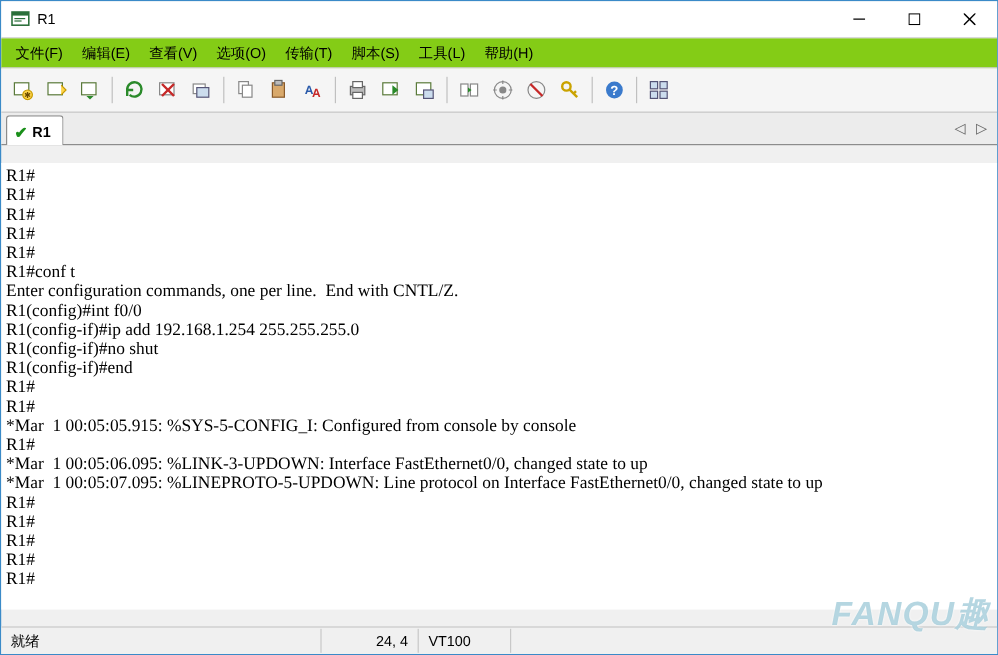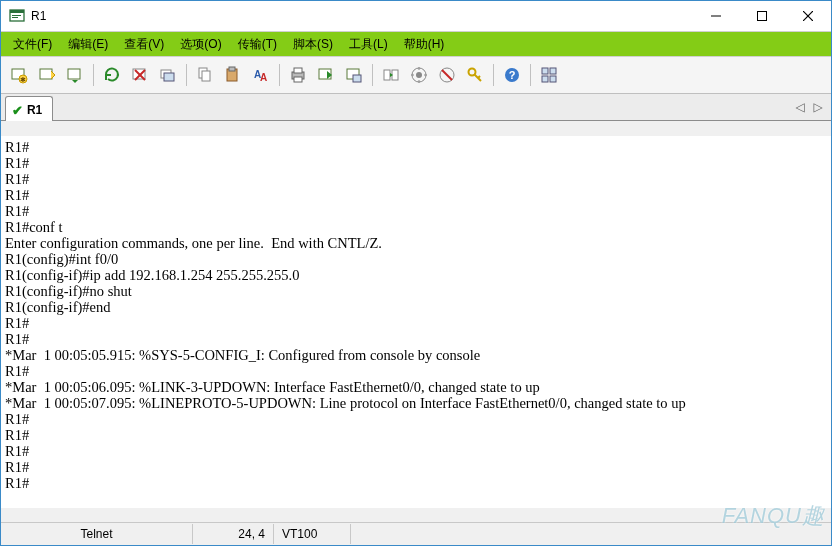--- a/index.html
+++ b/index.html
@@ -21,21 +21,21 @@
   .tabstrip .navbtn.left{right:24px}
   .tabstrip .navbtn.right{right:6px}
   .terminal{flex:1;background:#fff;overflow:auto;padding:2px 4px;font-family:Liberation Serif, serif;font-size:14.5px;line-height:16px;white-space:pre-wrap;word-break:break-all;color:#000;border-top:1px solid #fff}
   .statusbar{height:22px;display:flex;align-items:center;background:#f0f0f0;border-top:1px solid #c8c8c8;font-size:12px}
   .statusbar .cell{padding:0 8px;border-right:1px solid #c8c8c8;height:20px;display:flex;align-items:center}
   .statusbar .cell.main{flex:0 0 250px}
   .statusbar .cell.proto{flex:0 0 175px;justify-content:center}
   .statusbar .cell.small{flex:0 0 64px;justify-content:flex-end}
   .statusbar .cell.vt{flex:0 0 60px}
   .statusbar .filler{flex:1}
-  .watermark{position:absolute;right:6px;bottom:14px;font-size:22px;font-weight:normal;font-style:italic;color:rgba(120,180,200,0.55);letter-spacing:1px;pointer-events:none;text-shadow:0 0 2px #fff}
+  .watermark{position:absolute;right:6px;bottom:14px;font-size:28px;font-weight:bold;font-style:italic;color:rgba(120,180,200,0.55);letter-spacing:1px;pointer-events:none;text-shadow:0 0 2px #fff}
   svg{display:block}
 </style>
 </head>
 <body>
 
 <div class="window">
 
   <div class="titlebar">
     <span class="app-icon">
       <svg width="16" height="16" viewBox="0 0 16 16">
@@ -227,20 +227,20 @@
 R1#
 *Mar  1 00:05:06.095: %LINK-3-UPDOWN: Interface FastEthernet0/0, changed state to up
 *Mar  1 00:05:07.095: %LINEPROTO-5-UPDOWN: Line protocol on Interface FastEthernet0/0, changed state to up
 R1#
 R1#
 R1#
 R1#
 R1#</pre>
 
   <div class="statusbar">
-    <div class="cell proto">Telnet</div>
+    <div class="cell main">就绪</div>
     <div class="cell small">24, 4</div>
     <div class="cell vt">VT100</div>
     <div class="filler"></div>
   </div>
 
   <div class="watermark">FANQU趣</div>
 </div>
 
 </body></html>

